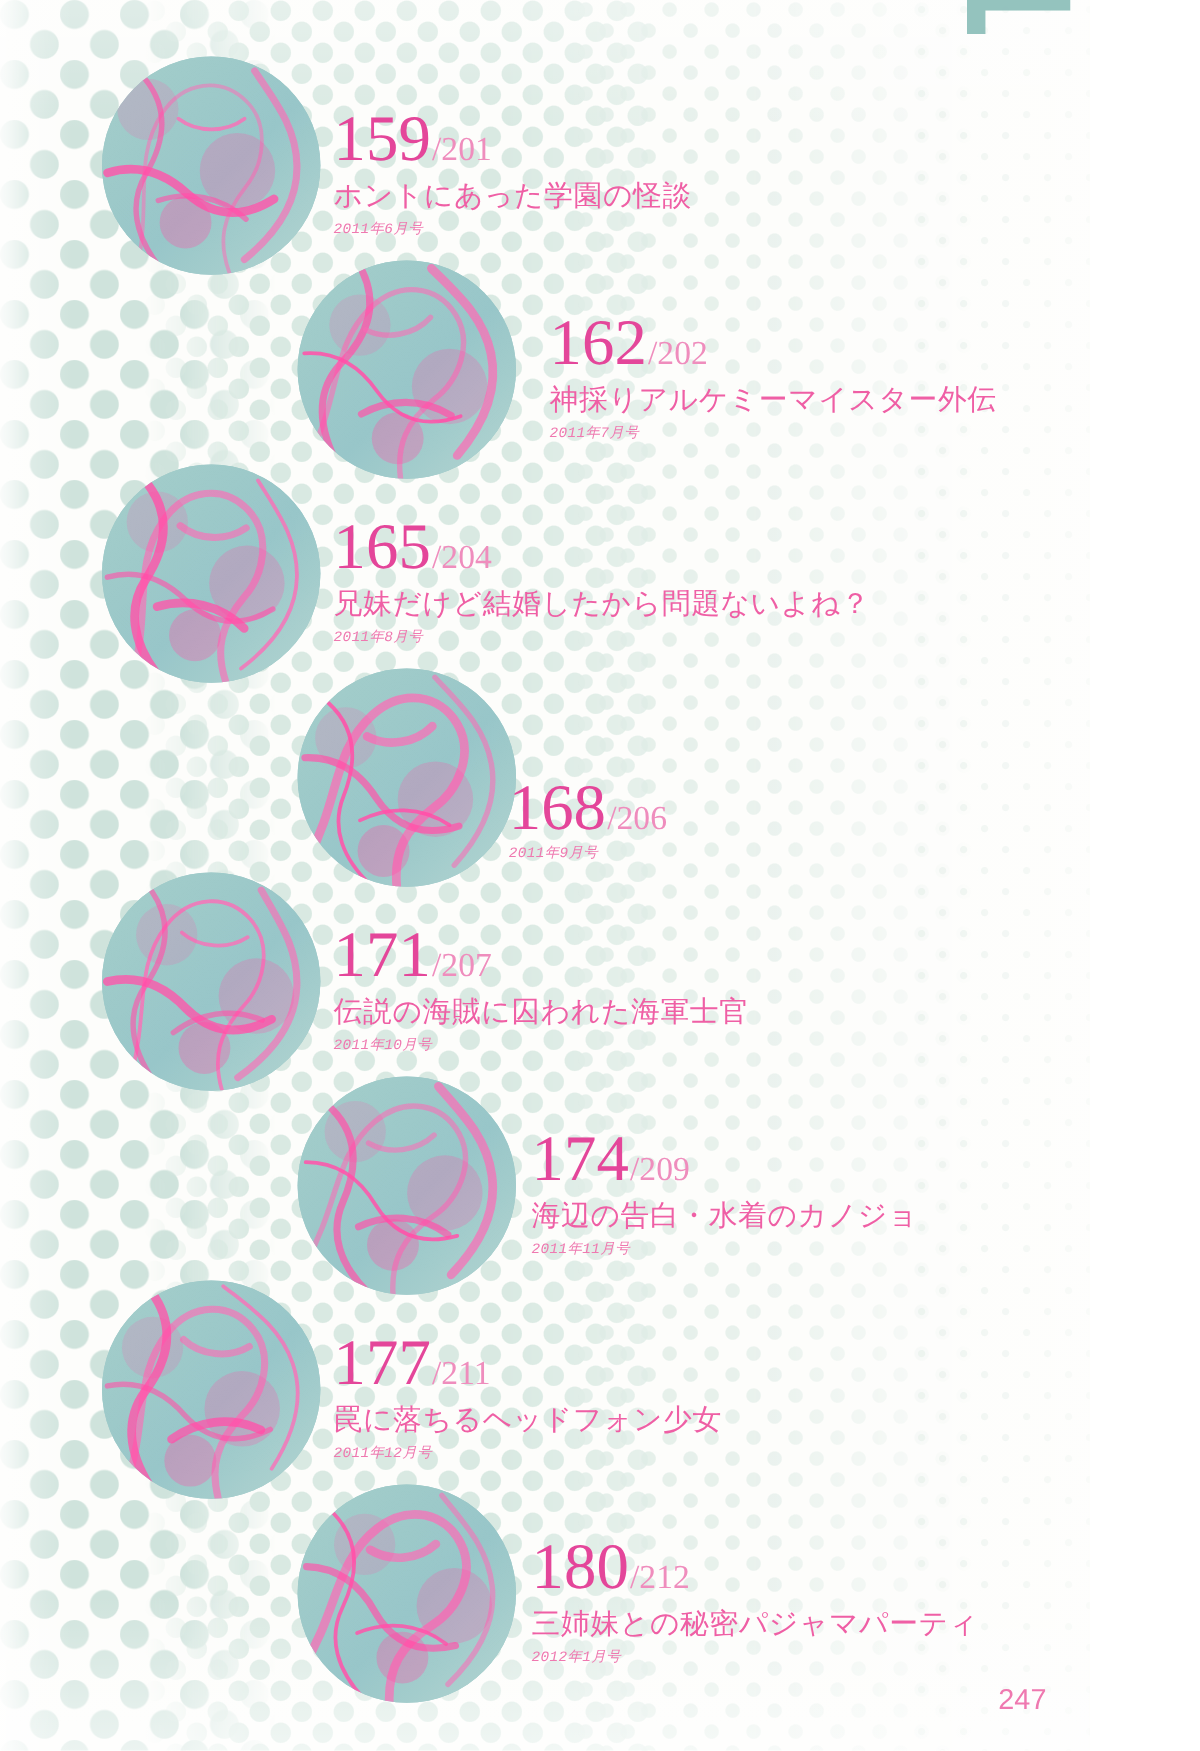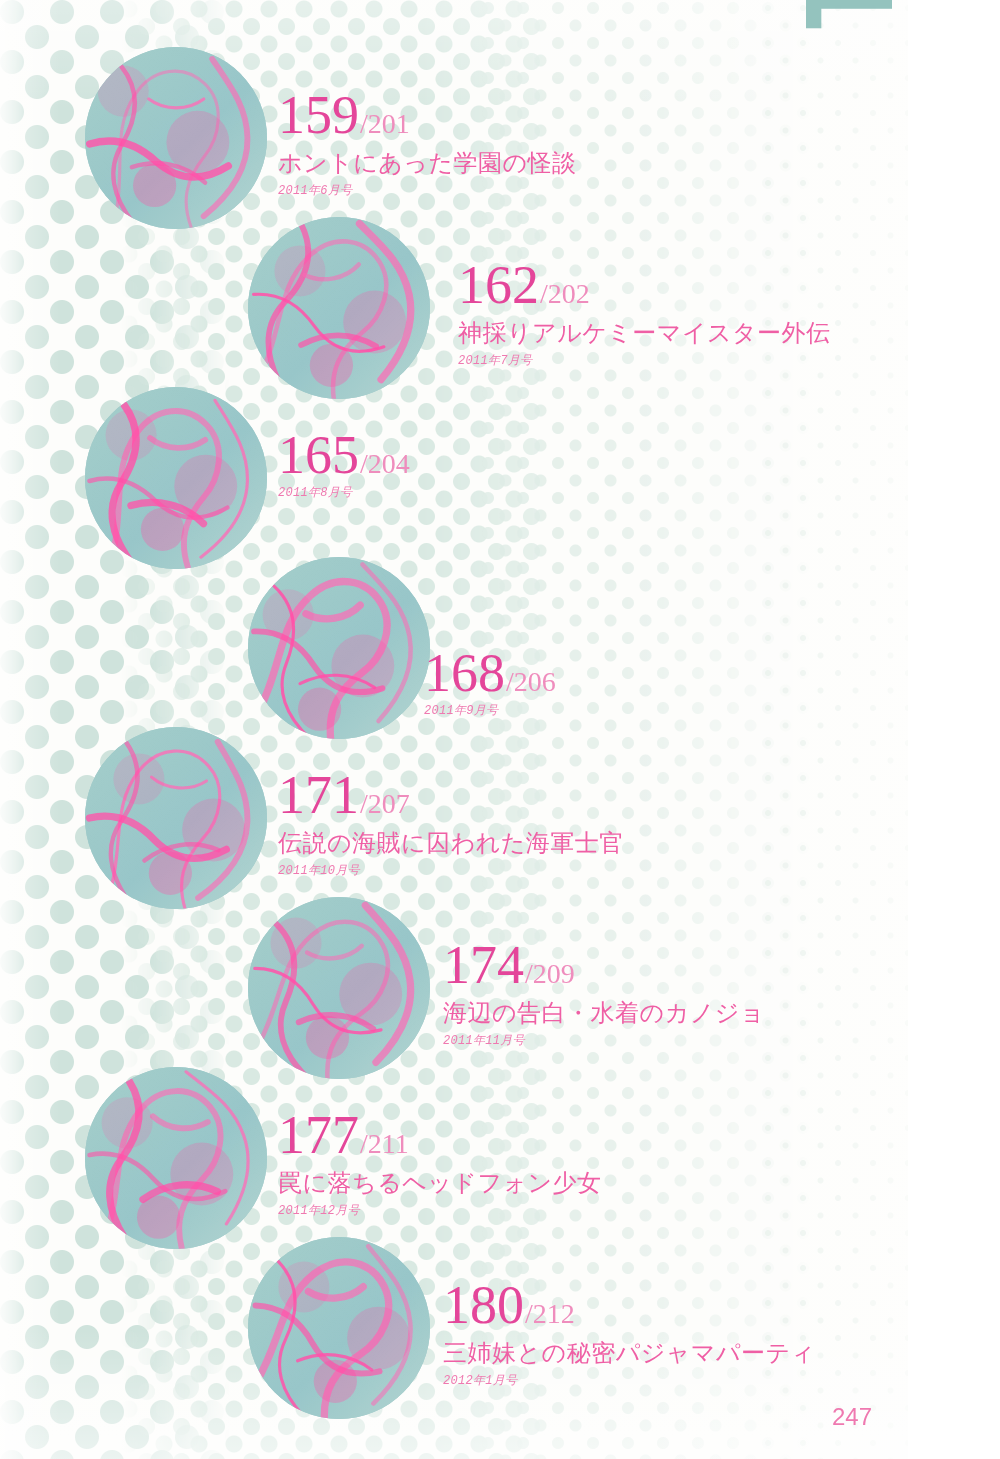--- a/index.html
+++ b/index.html
@@ -280,20 +280,21 @@
             <path d="M36,30 C44,36 56,36 64,30" fill="none" stroke="#f472b6" stroke-width="3.0" stroke-linecap="round" opacity="0.67" transform="rotate(2 50 50)"></path>
             <path d="M30,68 C42,62 56,62 68,70" fill="none" stroke="#ff4fa6" stroke-width="3.7" stroke-linecap="round" opacity="0.74" transform="rotate(11 50 50)"></path>
             <circle cx="27" cy="28" r="13" fill="#ff49a3" opacity="0.16"></circle>
             <circle cx="65" cy="54" r="16" fill="#ff49a3" opacity="0.23"></circle>
             <circle cx="43" cy="76" r="11" fill="#ff49a3" opacity="0.30"></circle>
           </svg>
           <div class="tint"></div>
         </div>
         <div class="caption" style="left: 278px; top: 430px;">
           <div class="num-line"><span class="num-big">165</span><span class="num-sub">/204</span></div>
+          <div class="title-jp">兄妹だけど結婚したから問題ないよね？</div>
           <div class="issue-jp">2011年8月号</div>
         </div>
       </div>
       <div class="entry" style="left: 0px; top: 0px;">
         <div class="thumb" style="left: 248px; top: 557px;">
           <svg class="art" viewBox="0 0 100 100" preserveAspectRatio="xMidYMid slice">
             <defs>
               <linearGradient id="g3" x1="0" y1="0" x2="1" y2="1">
                 <stop offset="0%" stop-color="#a8cfcb"></stop>
                 <stop offset="55%" stop-color="#9ac6c8"></stop>

